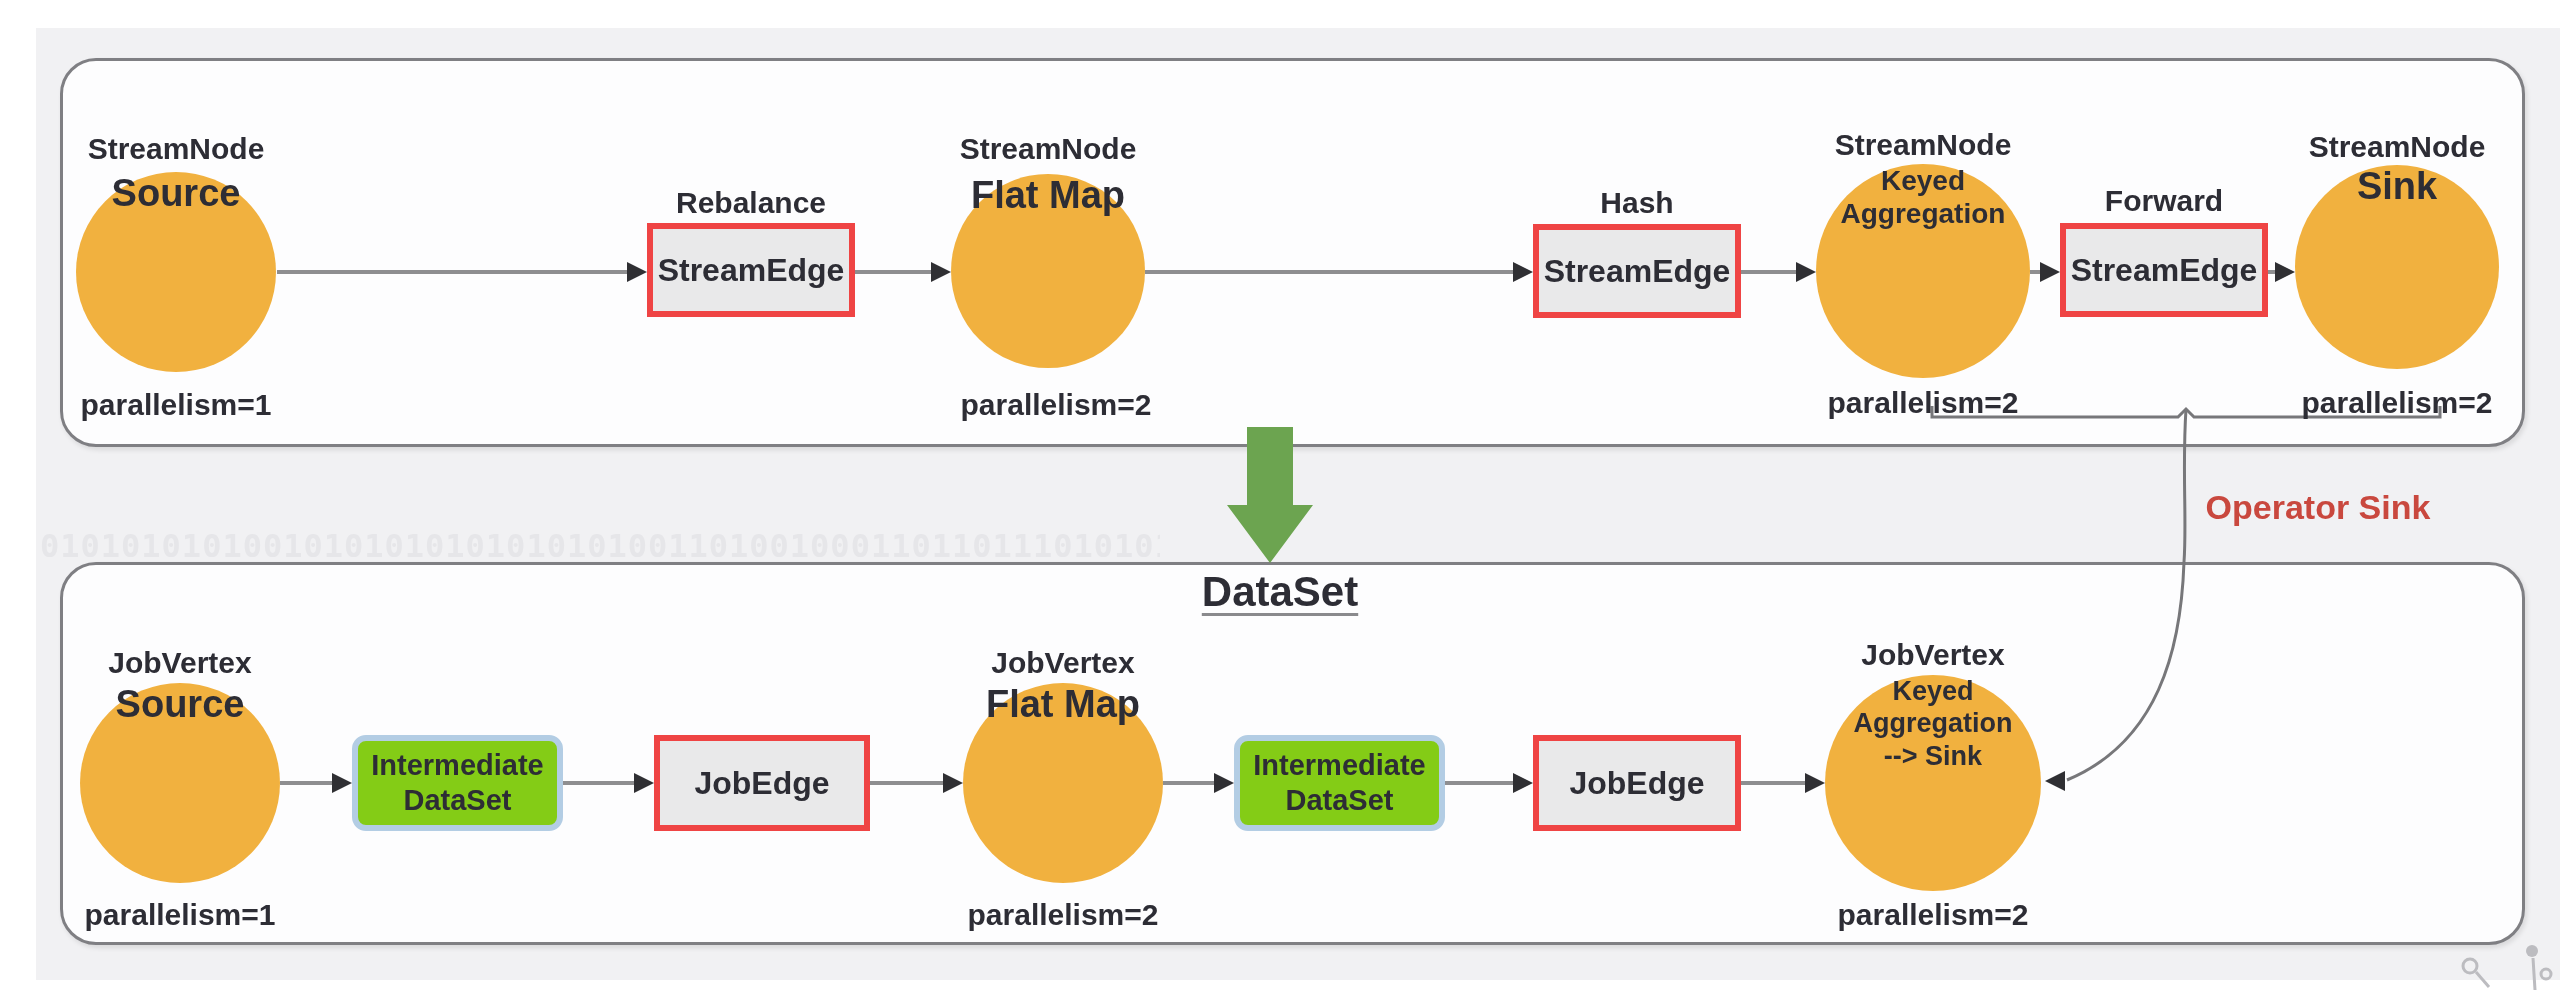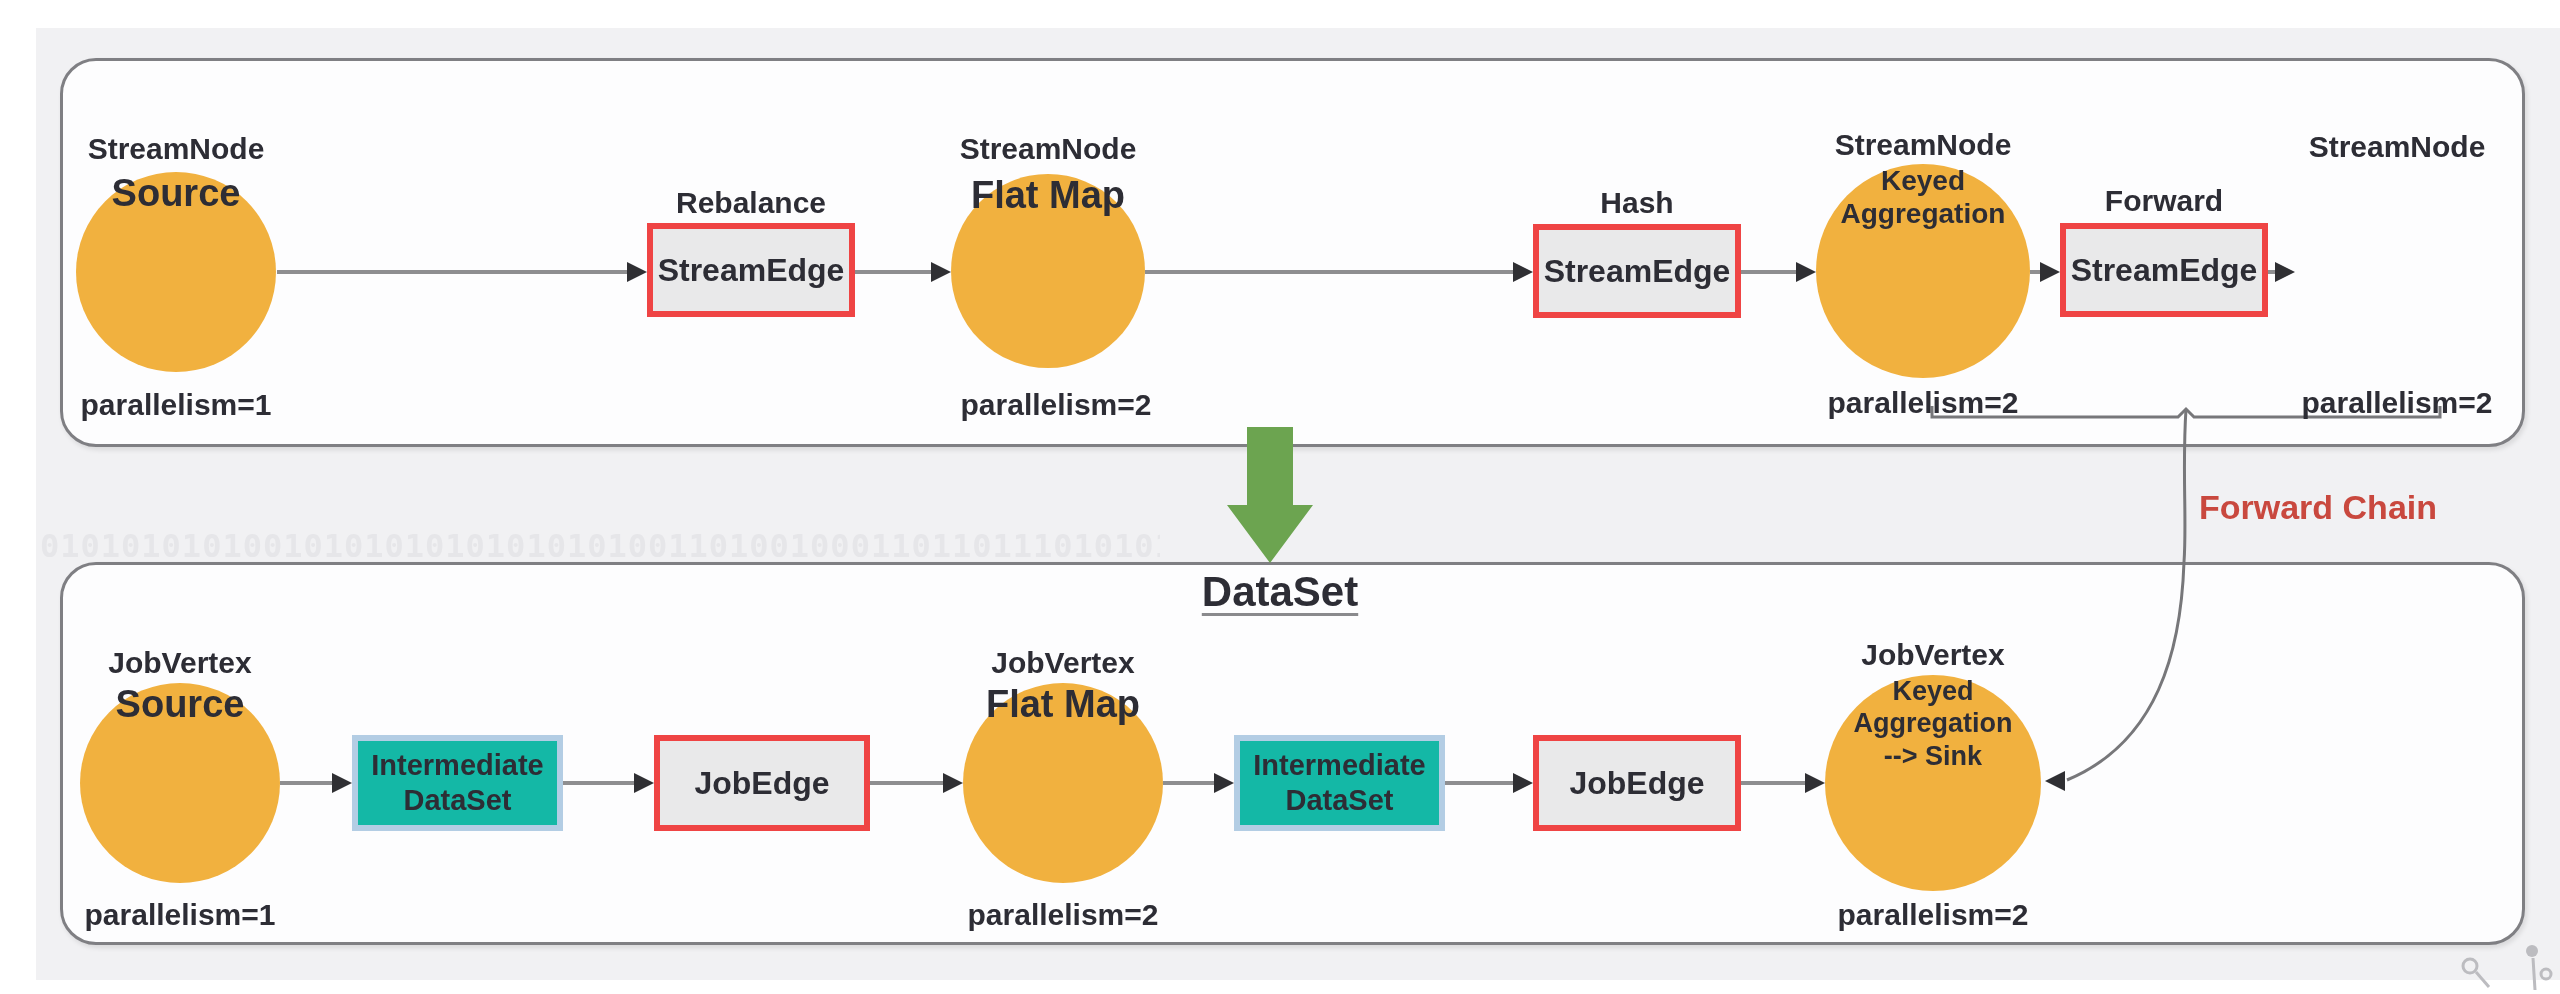--- a/index.html
+++ b/index.html
@@ -20,21 +20,21 @@
        white-space:nowrap;text-align:center;}
   .circle{position:absolute;border-radius:50%;background:#F1B13F;display:flex;flex-direction:column;
           align-items:center;justify-content:flex-start;text-align:center;font-weight:bold;z-index:4;}
   .circle .big{font-size:38px;}
   .circle .mid{font-size:28px;line-height:1.18;}
   .circle .mid3{font-size:27px;line-height:1.2;}
   .box{position:absolute;display:flex;flex-direction:column;align-items:center;justify-content:center;
        background:#e9e9ea;border:6px solid #ef4444;box-sizing:border-box;font-weight:bold;z-index:4;
        text-align:center;}
   .box .boxlbl{font-size:32px;}
-  .box.blue{background:#14b8a6;border-color:#b3cde4;}
+  .box.blue{background:#84cc16;border-color:#b3cde4;border-radius:14px;}
   .box.blue .twoline{font-size:29px;line-height:1.22;}
   .chain-label{position:absolute;transform:translateX(-50%);font-weight:bold;font-size:34px;
                color:#C9483E;z-index:5;white-space:nowrap;}
   svg.overlay{position:absolute;left:0;top:0;z-index:3;pointer-events:none;}
 </style>
 </head>
 <body>
 
 <div class="stage">
 
@@ -123,23 +123,26 @@
     <span class="mid">Aggregation</span>
   </div>
   <div class="lbl" style="left:1923px;top:386px;">parallelism=2</div>
 
   <div class="lbl" style="left:2164px;top:184px;">Forward</div>
   <div class="box" style="left:2060px;top:223px;width:208px;height:94px;">
     <span class="boxlbl">StreamEdge</span>
   </div>
 
   <div class="lbl" style="left:2397px;top:130px;">StreamNode</div>
+  <div class="circle" style="left:2295px;top:165px;width:204px;height:204px;">
+    <span class="big">Sink</span>
+  </div>
   <div class="lbl" style="left:2397px;top:386px;">parallelism=2</div>
 
-  <div class="chain-label" style="left:2318px;top:488px;">Forward Chain</div>
+  <div class="chain-label" style="left:2318px;top:488px;">Operator Sink</div>
 
   <div class="title" style="left:1280px;top:568px;">DataSet</div>
 
   <div class="lbl" style="left:180px;top:646px;">JobVertex</div>
   <div class="circle" style="left:80px;top:683px;width:200px;height:200px;">
     <span class="big">Source</span>
   </div>
   <div class="lbl" style="left:180px;top:898px;">parallelism=1</div>
 
   <div class="box blue" style="left:352px;top:735px;width:211px;height:96px;">

